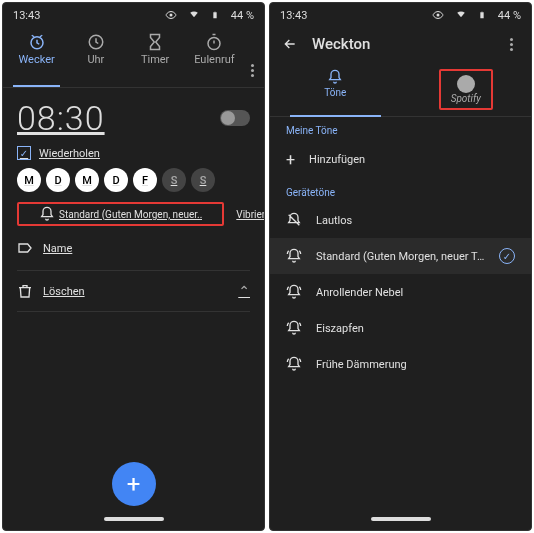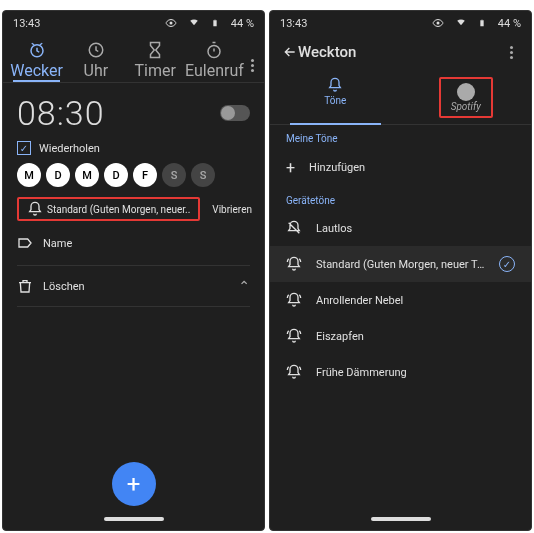--- a/index.html
+++ b/index.html
@@ -1,50 +1,50 @@
 <!DOCTYPE html>
 <html><head>
 <meta charset="utf-8">
 <style>
 * { margin: 0; padding: 0; box-sizing: border-box; font-family: Roboto, Arial, sans-serif; }
 body { background: #fff; width: 534px; height: 533px; display: flex; gap: 4px; padding: 2px; }
-.phone { flex: 1; background: #1f1f1f; border-radius: 4px; border: 1px solid #333; display: flex; flex-direction: column; overflow: hidden; color: #e0e0e0; position: relative; margin-top: 8px; }
+.phone { flex: 1; background: #1f1f1f; border-radius: 4px; border: 1px solid #333; display: flex; flex-direction: column; overflow: hidden; color: #e0e0e0; position: relative; }
 .statusbar { height: 24px; display: flex; align-items: center; justify-content: space-between; padding: 0 10px; font-size: 11px; color: #ddd; }
 .statusbar .right { display: flex; align-items: flex-start; gap: 12px; }
 .tabs { display: flex; justify-content: space-around; align-items: flex-end; padding: 6px 4px 0; border-bottom: 1px solid #333; position: relative; }
-.tab { display: flex; flex-direction: column; align-items: center; gap: 2px; font-size: 16px; color: #aaa; padding-bottom: 2px; flex: 1; position: relative; }
+.tab { display: flex; flex-direction: column; align-items: center; gap: 2px; font-size: 11px; color: #aaa; padding-bottom: 21px; flex: 1; position: relative; }
 .tab.active { color: #8ab4f8; }
 .tab.active::after { content: ""; position: absolute; bottom: 0; left: 10%; right: 10%; height: 2px; background: #8ab4f8; }
 .tab svg { width: 18px; height: 18px; }
 .overflow { width: 16px; display: flex; flex-direction: column; align-items: center; gap: 2px; padding-bottom: 10px; }
 .overflow span { width: 3px; height: 3px; background: #aaa; border-radius: 50%; }
-.alarm-block { padding: 10px 14px 8px; }
+.alarm-block { padding: 10px 14px 8px; text-decoration: underline; }
 .time-row { display: flex; justify-content: space-between; align-items: center; margin-bottom: 8px; }
 .time { font-size: 34px; font-weight: 300; color: #ddd; letter-spacing: 1px; }
 .toggle { width: 30px; height: 16px; background: #555; border-radius: 8px; position: relative; }
 .toggle::after { content: ""; width: 14px; height: 14px; background: #999; border-radius: 50%; position: absolute; top: 1px; left: 1px; }
 .check-row { display: flex; align-items: center; gap: 8px; font-size: 11px; margin-bottom: 8px; }
 .checkbox { width: 14px; height: 14px; border: 1.5px solid #8ab4f8; display: flex; align-items: center; justify-content: center; color: #8ab4f8; font-size: 10px; }
 .days { display: flex; gap: 5px; margin-bottom: 10px; }
 .day { width: 24px; height: 24px; border-radius: 50%; display: flex; align-items: center; justify-content: center; font-size: 11px; font-weight: 500; }
 .day.on { background: #fff; color: #000; }
 .day.off { background: #444; color: #aaa; }
 .sound-row { display: flex; align-items: center; gap: 6px; font-size: 10px; margin-bottom: 8px; }
 .sound-name { flex: 1; white-space: nowrap; overflow: hidden; text-overflow: ellipsis; }
-.redbox { border: 2px solid #e53935; padding: 2px 8px; border-radius: 2px; display: flex; align-items: center; gap: 4px; }
+.redbox { border: 2px solid #e53935; padding: 2px 20px; border-radius: 2px; display: flex; align-items: center; gap: 4px; }
 .row-item { display: flex; align-items: center; gap: 10px; font-size: 11px; padding: 6px 0; }
 .row-item.between { justify-content: space-between; }
 .divider { height: 1px; background: #333; margin: 0 14px; }
 .alarm2 { padding: 12px 14px; }
 .sub { font-size: 10px; color: #888; }
 .fab { width: 44px; height: 44px; background: #4285f4; border-radius: 50%; position: absolute; bottom: 24px; left: 50%; transform: translateX(-50%); display: flex; align-items: center; justify-content: center; color: #fff; font-size: 24px; }
 .navbar { height: 18px; display: flex; align-items: center; justify-content: center; position: absolute; bottom: 2px; left: 0; right: 0; }
 .navhandle { width: 60px; height: 4px; background: #ddd; border-radius: 2px; }
 
-.header2 { display: flex; align-items: center; padding: 8px 12px; }
+.header2 { display: flex; align-items: center; gap: 14px; padding: 8px 12px; }
 .header2 .title { font-size: 15px; font-weight: 500; flex: 1; }
 .subtabs { display: flex; border-bottom: 1px solid #333; }
 .subtab { flex: 1; display: flex; flex-direction: column; align-items: center; gap: 2px; font-size: 10px; color: #aaa; padding: 8px 0 6px; position: relative; }
 .subtab.active { color: #8ab4f8; align-items: center; }
 .subtab.active::after { content: ""; position: absolute; bottom: -1px; left: 15%; right: 15%; height: 2px; background: #8ab4f8; }
 .redbox2 { border: 2px solid #e53935; border-radius: 2px; padding: 4px 10px; display: flex; flex-direction: column; align-items: center; gap: 0; font-style: italic; }
 .spotify-icon { width: 18px; height: 18px; background: #aaa; border-radius: 50%; position: relative; }
 .section-label { font-size: 10px; color: #8ab4f8; padding: 8px 16px 4px; }
 .list-item { display: flex; align-items: center; gap: 14px; padding: 10px 16px; font-size: 11px; }
 .list-item.selected { background: #2b2b2b; }

